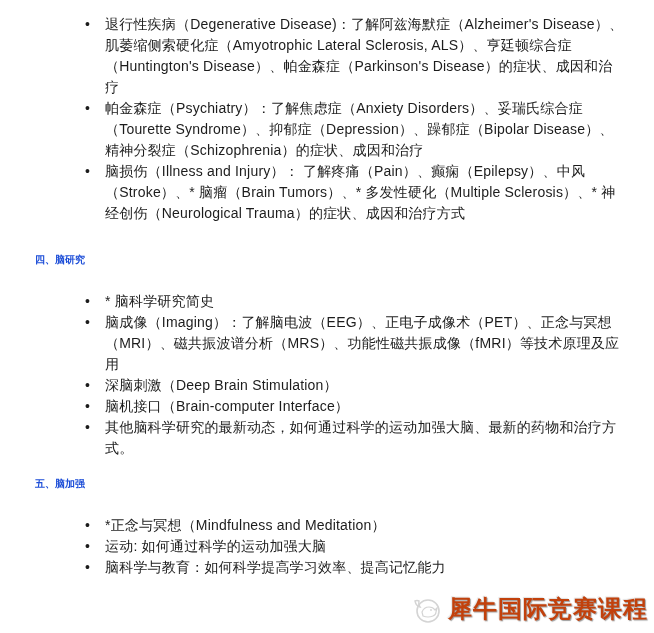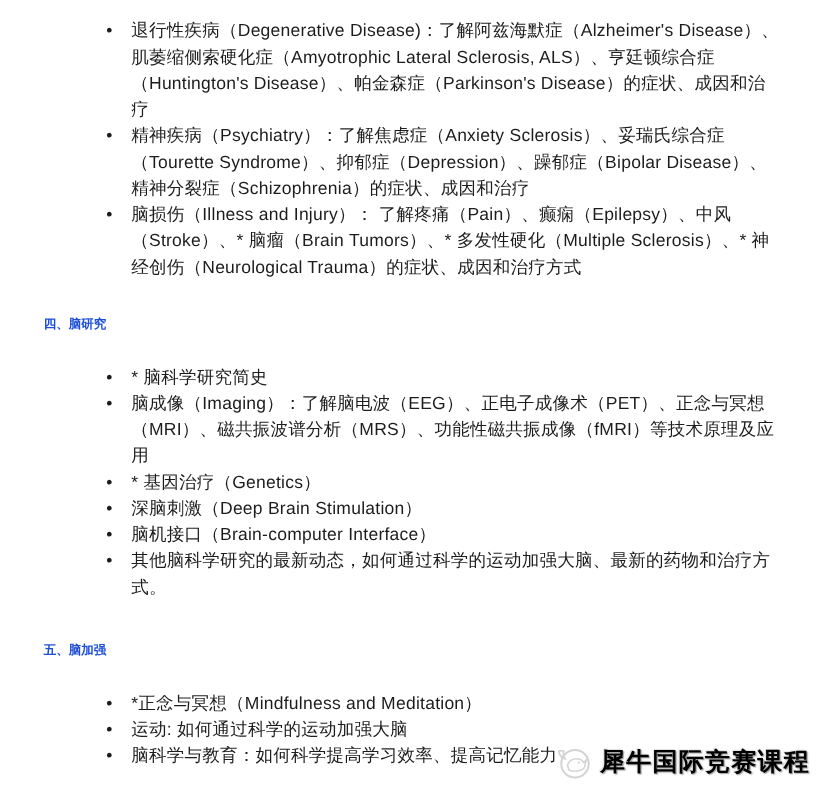--- a/index.html
+++ b/index.html
@@ -44,65 +44,64 @@
     color: #1c1c1c;
   }
   h2.sec-heading {
     font-size: 10px;
     line-height: 20px;
     font-weight: bold;
     margin: 26px 0 21px 0;
     color: #1d4ed8;
   }
   h2.sec-heading.tight {
-    margin-top: 31px;
+    margin-top: 15px;
   }
   .watermark {
     position: absolute;
     right: 6px;
     bottom: 8px;
     display: flex;
     align-items: center;
     gap: 5px;
     pointer-events: none;
   }
   .wm-logo {
     display: inline-block;
     width: 32px;
     height: 32px;
   }
   .wm-text {
-    font-size: 20px;
+    font-size: 24px;
     font-weight: bold;
     letter-spacing: 1px;
-    color: #000000;
+    color: #c2410c;
     text-shadow: 1px 1px 1px #9e9e9e, -1px -1px 1px #e2e2e2;
     white-space: nowrap;
     text-align: right;
   }
 </style>
 </head>
 <body>
 
 <div class="page">
 
   <section>
     <ul class="bullets">
       <li>退行性疾病（Degenerative Disease)：了解阿兹海默症（Alzheimer's Disease）、肌萎缩侧索硬化症（Amyotrophic Lateral Sclerosis, ALS）、亨廷顿综合症（Huntington's Disease）、帕金森症（Parkinson's Disease）的症状、成因和治疗</li>
-      <li>精神疾病（Psychiatry）：了解焦虑症（Anxiety Sclerosis）、妥瑞氏综合症（Tourette Syndrome）、抑郁症（Depression）、躁郁症（Bipolar Disease）、精神分裂症（Schizophrenia）的症状、成因和治疗</li>
+      <li>帕金森症（Psychiatry）：了解焦虑症（Anxiety Disorders）、妥瑞氏综合症（Tourette Syndrome）、抑郁症（Depression）、躁郁症（Bipolar Disease）、精神分裂症（Schizophrenia）的症状、成因和治疗</li>
       <li>脑损伤（Illness and Injury）： 了解疼痛（Pain）、癫痫（Epilepsy）、中风（Stroke）、* 脑瘤（Brain Tumors）、* 多发性硬化（Multiple Sclerosis）、* 神经创伤（Neurological Trauma）的症状、成因和治疗方式</li>
     </ul>
   </section>
 
   <section>
     <h2 class="sec-heading">四、脑研究</h2>
     <ul class="bullets">
       <li>* 脑科学研究简史</li>
       <li>脑成像（Imaging）：了解脑电波（EEG）、正电子成像术（PET）、正念与冥想（MRI）、磁共振波谱分析（MRS）、功能性磁共振成像（fMRI）等技术原理及应用</li>
-      <li>* 基因治疗（Genetics）</li>
       <li>深脑刺激（Deep Brain Stimulation）</li>
       <li>脑机接口（Brain-computer Interface）</li>
       <li>其他脑科学研究的最新动态，如何通过科学的运动加强大脑、最新的药物和治疗方式。</li>
     </ul>
   </section>
 
   <section>
     <h2 class="sec-heading tight">五、脑加强</h2>
     <ul class="bullets">
       <li>*正念与冥想（Mindfulness and Meditation）</li>

